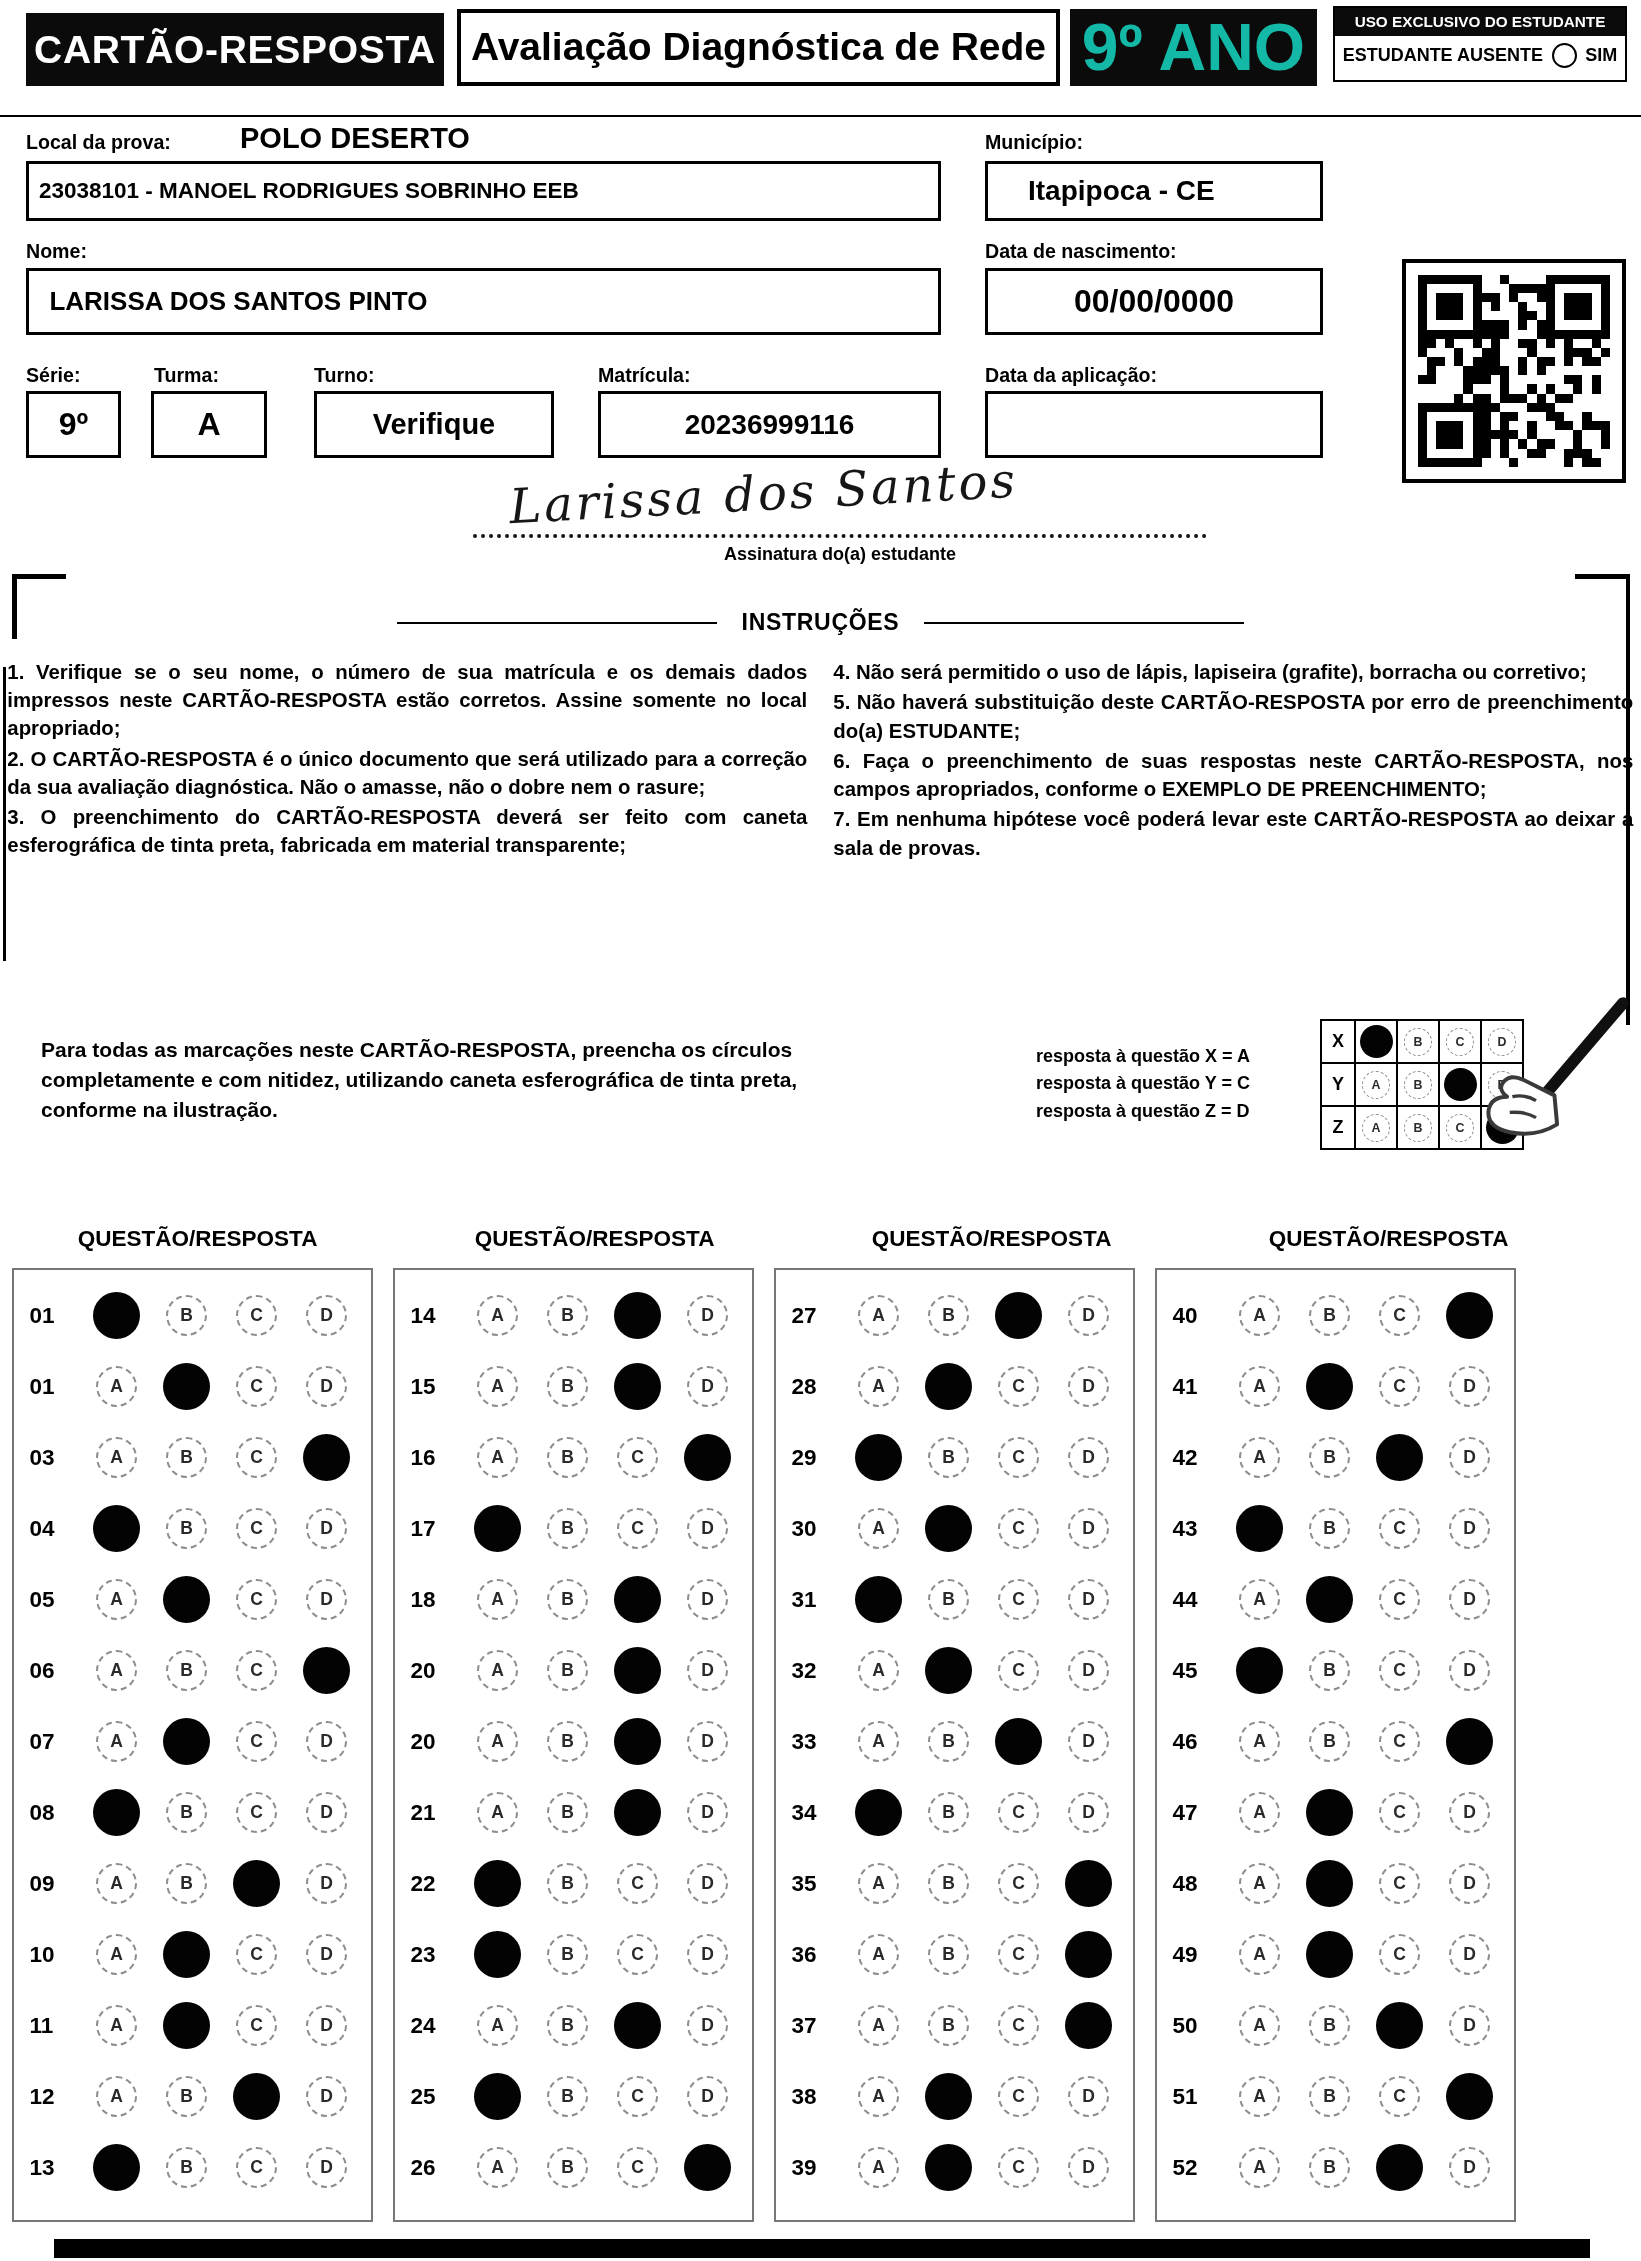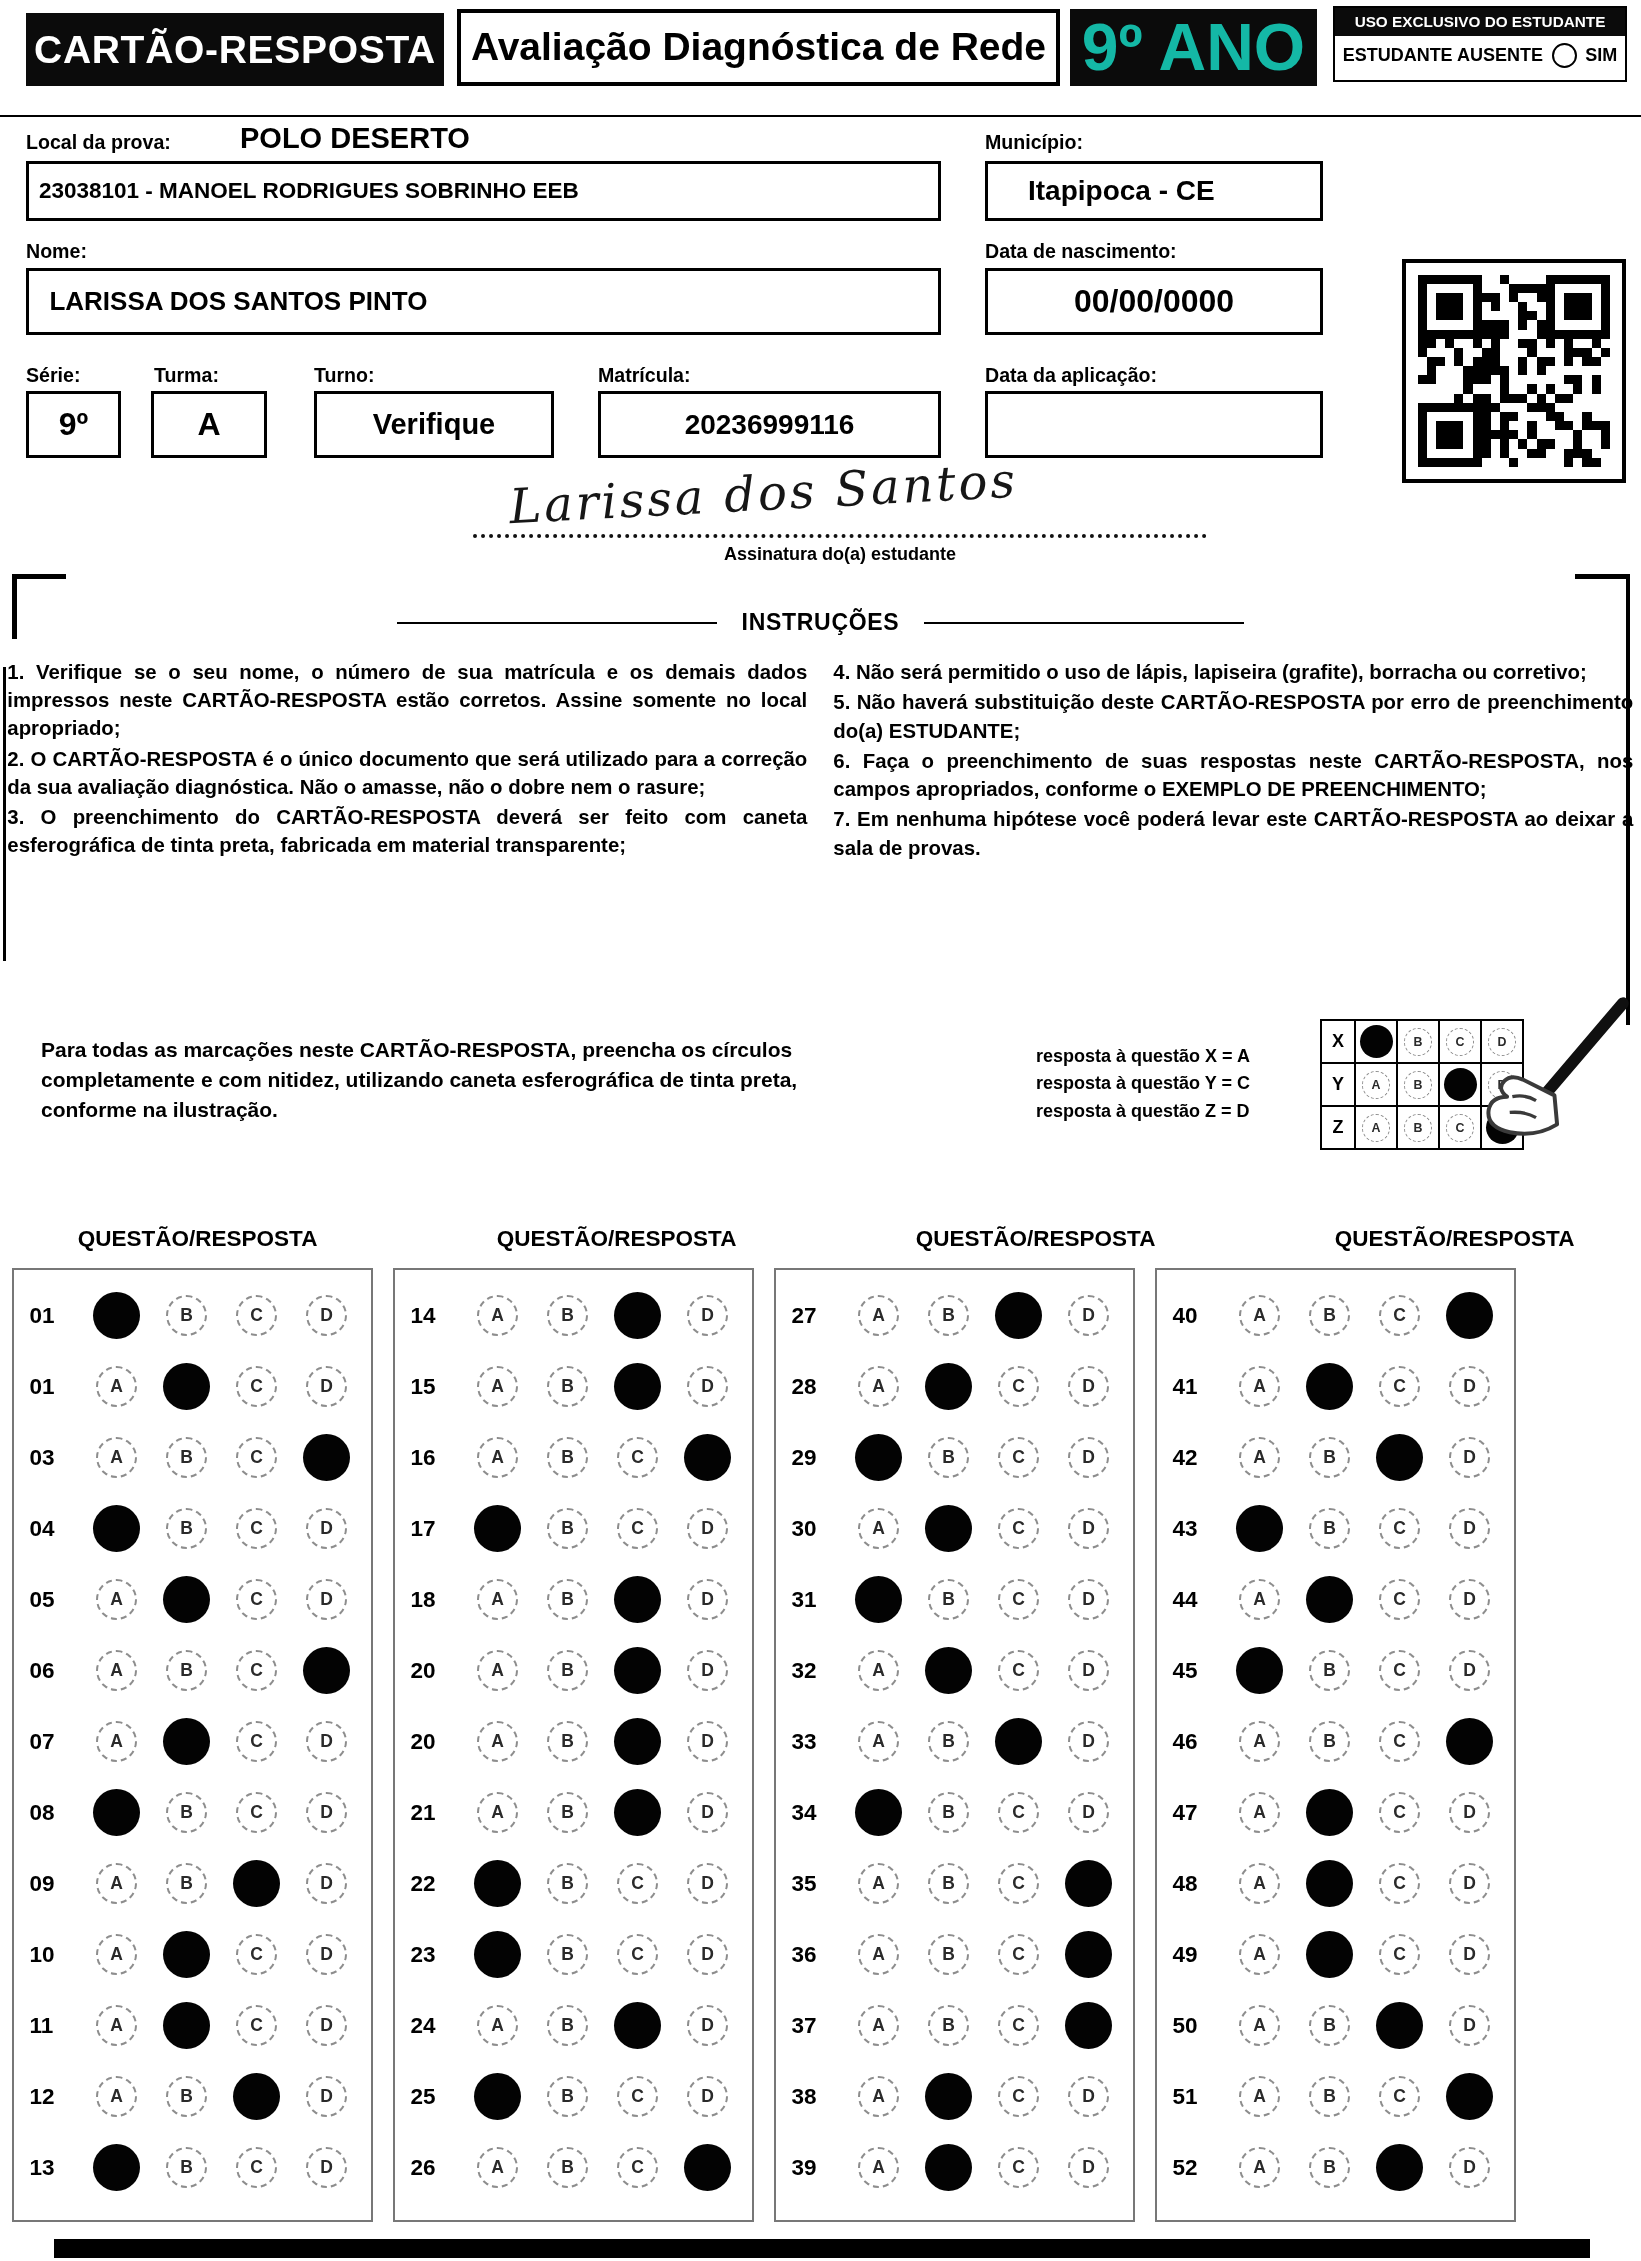--- a/index.html
+++ b/index.html
@@ -88,21 +88,21 @@
   .hand-pen { left:1465px; top:995px; width:171px; height:156px; pointer-events:none; }
 
   
   .bubble-o { width:41px; height:41px; border:2.2px dashed #8d8d8d; border-radius:50%; background:#fff;
     display:flex; align-items:center; justify-content:center; font-size:17.5px; font-weight:bold; color:#2a2a2a; }
   .bubble-f { width:47px; height:47px; border-radius:50%; background:#030303; display:inline-block; }
   .bubble-o.sm { width:28px; height:28px; border-width:1.5px; font-size:12.4px; }
   .bubble-f.sm { width:33px; height:33px; }
 
   
-  .ans-headers { left:11.6px; top:1226px; width:1629px; display:flex; gap:47px; }
+  .ans-headers { left:11.6px; top:1226px; width:1629px; display:flex; gap:25px; }
   .ans-header { width:372px; text-align:center; font-size:22.5px; font-weight:bold; }
   .ans-cols { left:11.6px; top:1268px; width:1504px; display:flex; gap:20px; }
   .a-col { width:372px; height:954px; border:2.2px solid #777; background:#fff; padding-top:10.2px; }
   .q-row { height:71px; display:flex; align-items:center; padding-left:16px; }
   .q-num { width:52px; font-size:22.5px; font-weight:bold; }
   .opt-slot { width:70px; display:flex; align-items:center; justify-content:center; }
 
   .bottom-bar { left:54px; top:2239px; width:1536px; height:19px; background:#000; }
 </style>
 </head>

